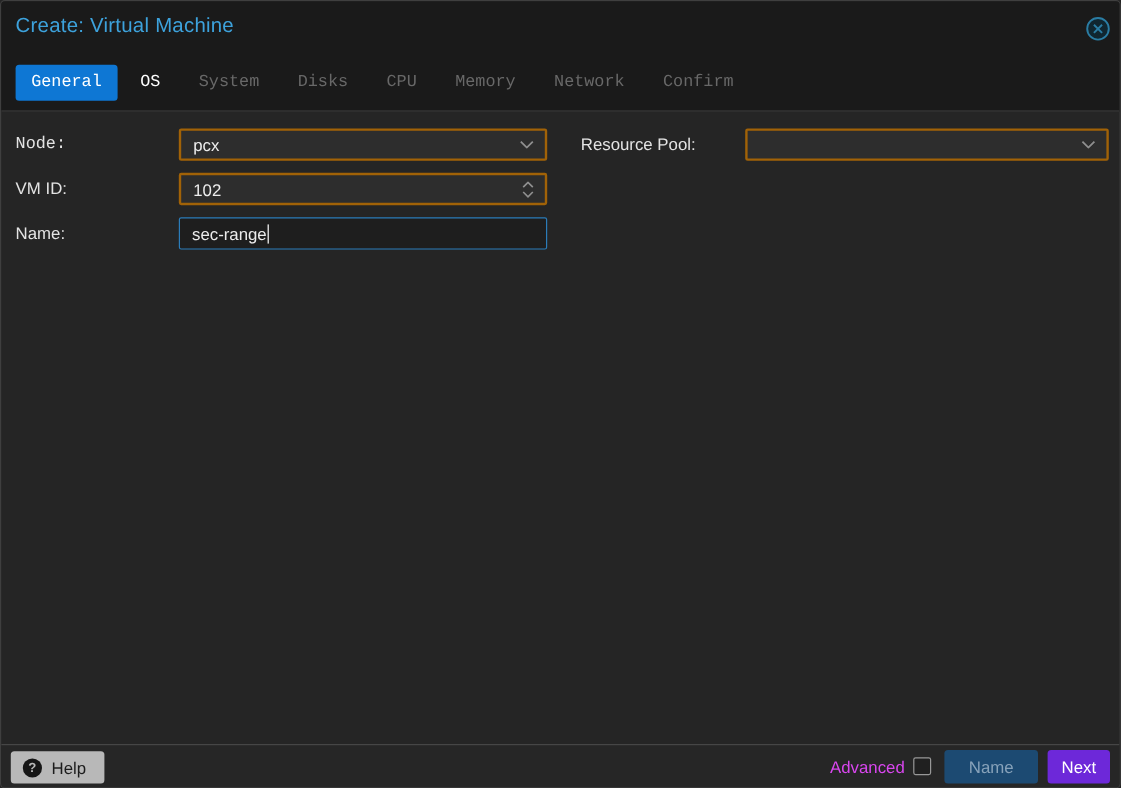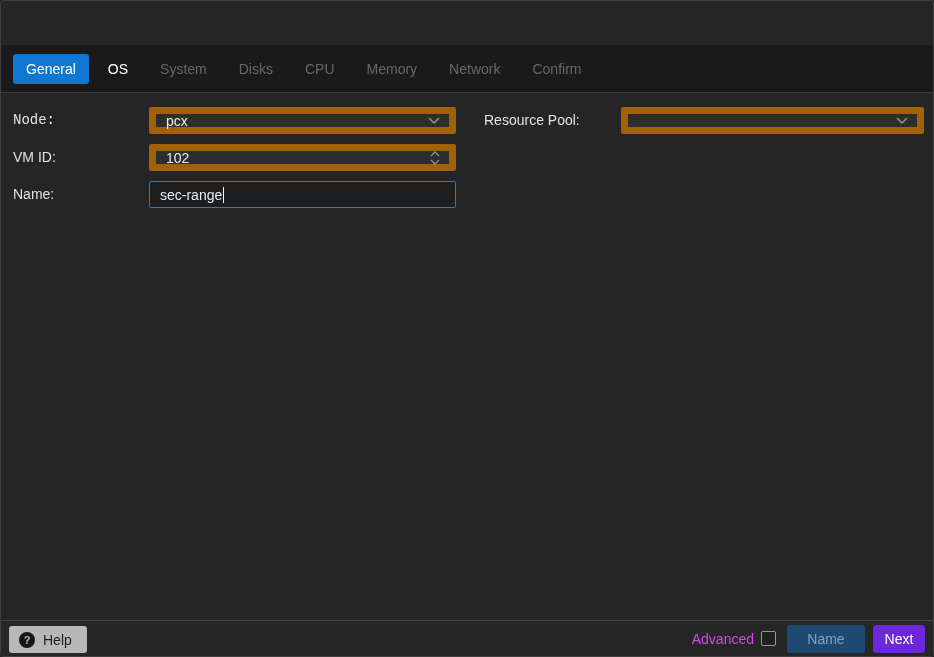--- a/index.html
+++ b/index.html
@@ -32,33 +32,33 @@
   .tabbar {
     position: absolute; top: 44px; left: 0; right: 0; height: 48px;
     background: #1a1a1a;
     border-bottom: 1px solid #3a3a3a;
     display: flex; align-items: center;
     padding-left: 12px; gap: 6px;
   }
   .tab {
     height: 30px; line-height: 30px;
     padding: 0 13px; font-size: 14px;
-    border-radius: 3px; white-space: nowrap;
+    border-radius: 3px; white-space: nowrap; font-family: Liberation Mono, monospace;
   }
   .tab.active  { background: #0e77d4; color: #ffffff; cursor: pointer; }
   .tab.enabled { color: #ffffff; cursor: pointer; }
   .tab.disabled{ color: #686868; }
   
   .lbl {
     position: absolute; height: 27px; line-height: 27px;
     font-size: 14px; color: #e3e3e3;
   }
   .field {
     position: absolute; height: 27px;
-    background: #2d2d2d; border: 7px solid #a16207; border-radius: 2px;
+    background: #2d2d2d; border: 2px solid #a16207; border-radius: 2px;
     display: flex; align-items: center;
     padding: 0 9px 0 10px;
     font-size: 14px; color: #ececec;
     cursor: text;
   }
   .field .icon-right { margin-left: auto; display: flex; flex-direction: column; gap: 2px; }
   .field.focused {
     background: #1e1e1e;
     border: 1px solid #2b7cb9;
   }
@@ -104,20 +104,29 @@
     cursor: pointer;
   }
   .btn.back { width: 78px; background: #1c4a72; color: #87a2ba; margin-right: 8px; }
   .btn.next { width: 52px; background: #6d28d9; color: #ffffff; }
 </style>
 </head>
 <body>
 
 <div class="window">
 
+  <div class="header">
+    <div class="title">Create: Virtual Machine</div>
+    <div class="close-btn">
+      <svg width="22" height="22" viewBox="0 0 22 22">
+        <circle cx="11" cy="11" r="9" fill="#102630" stroke="#2a7ca3" stroke-width="1.6"></circle>
+        <path d="M7.6 7.6 L14.4 14.4 M14.4 7.6 L7.6 14.4" stroke="#2a7ca3" stroke-width="1.6" fill="none"></path>
+      </svg>
+    </div>
+  </div>
 
   <div class="tabbar">
     <div class="tab active">General</div>
     <div class="tab enabled">OS</div>
     <div class="tab disabled">System</div>
     <div class="tab disabled">Disks</div>
     <div class="tab disabled">CPU</div>
     <div class="tab disabled">Memory</div>
     <div class="tab disabled">Network</div>
     <div class="tab disabled">Confirm</div>

